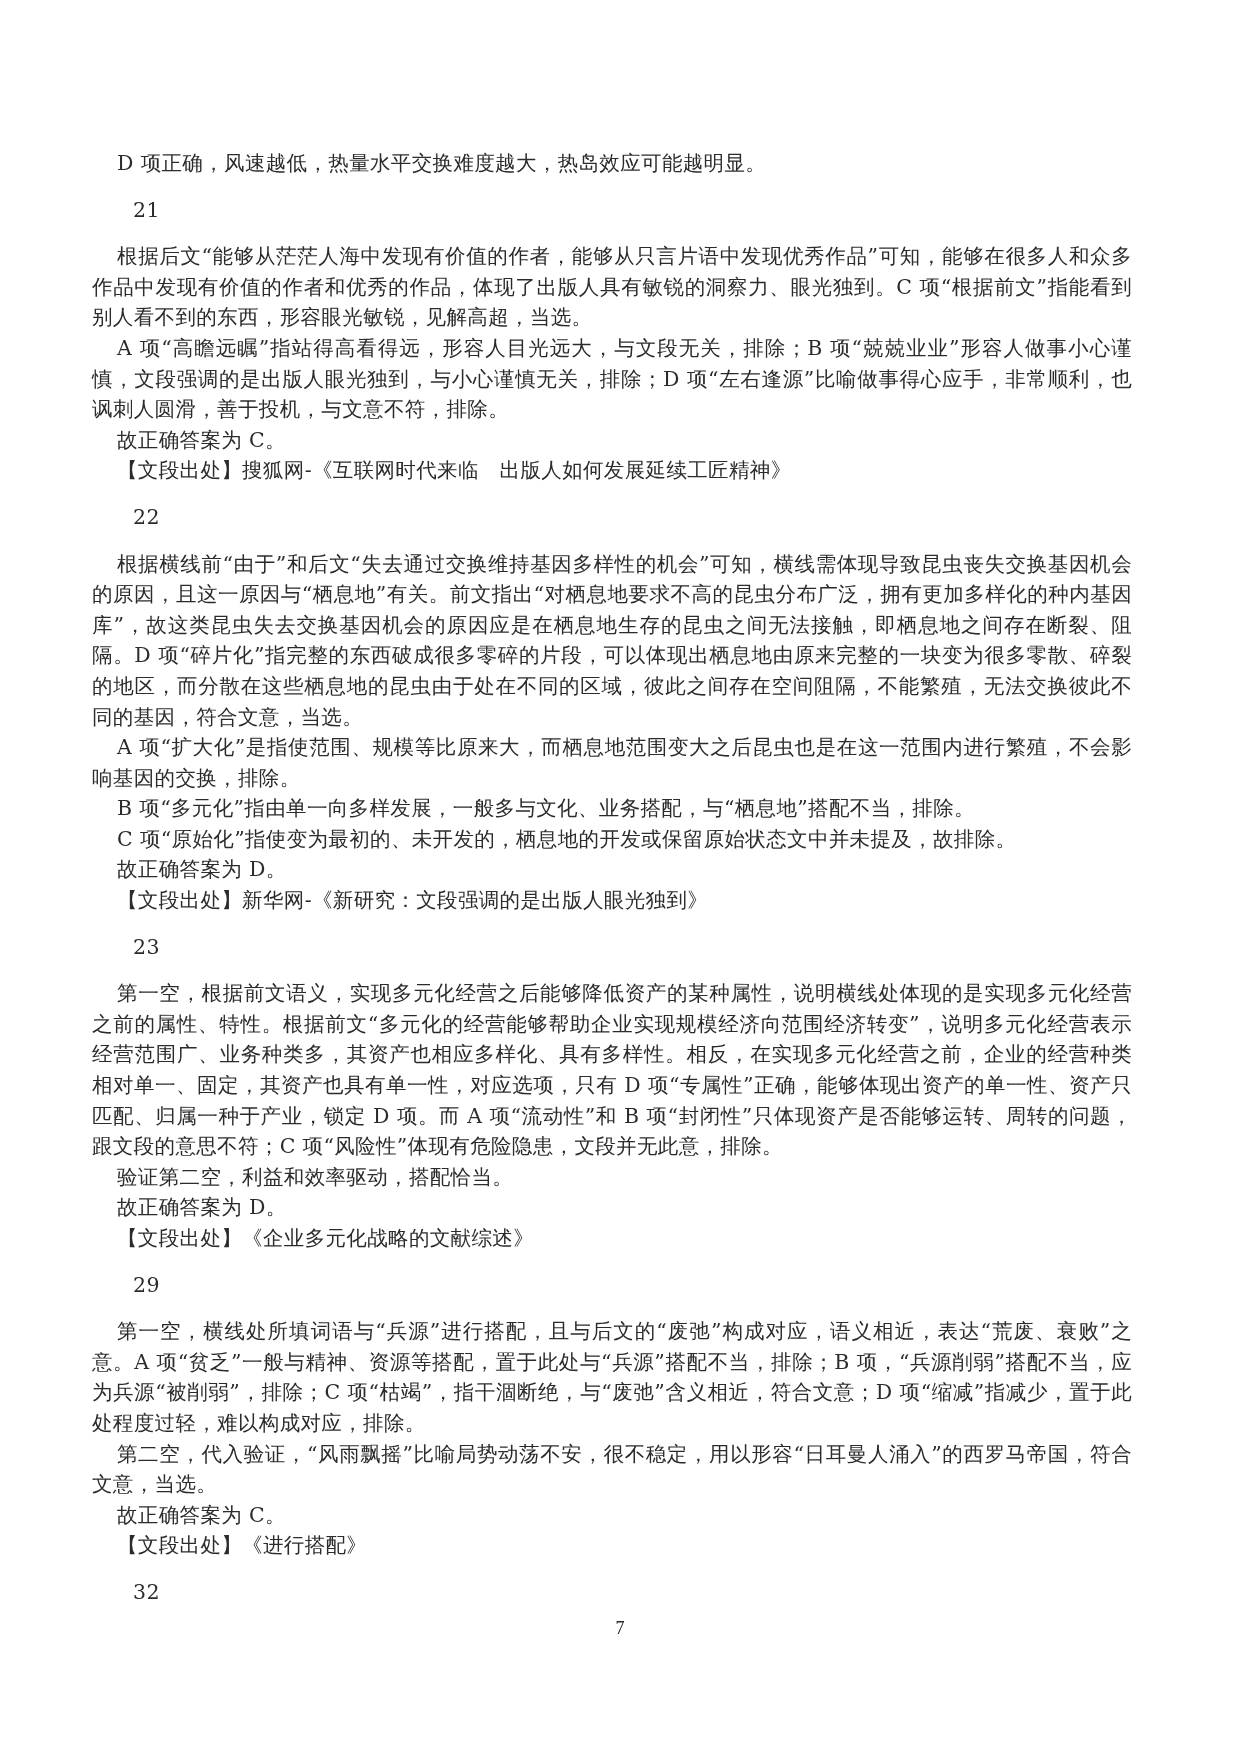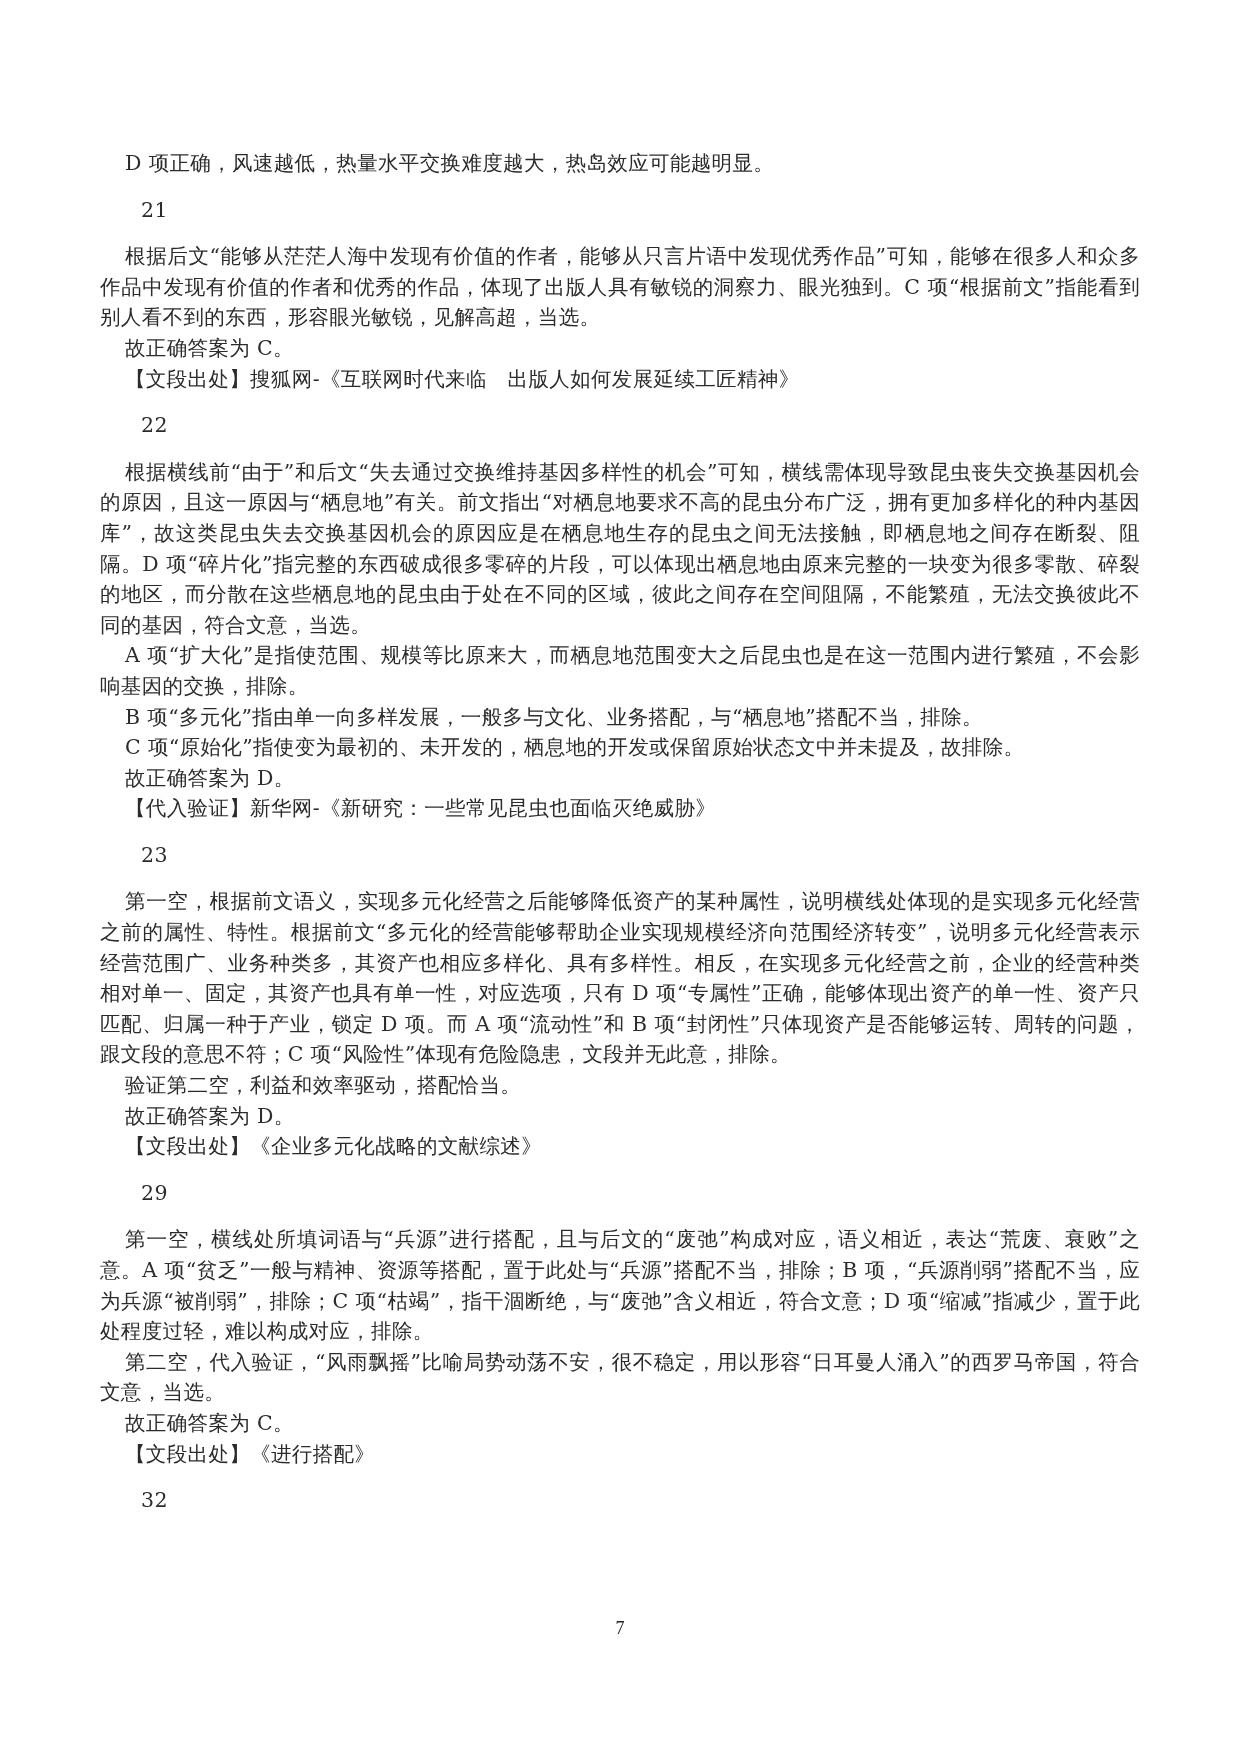--- a/index.html
+++ b/index.html
@@ -1,19 +1,19 @@
 <!DOCTYPE html>
 <html><head>
 <meta charset="utf-8">
 <style>
   html, body { margin: 0; padding: 0; background: #ffffff; }
   body { width: 1240px; height: 1754px; position: relative; overflow: hidden; }
   .page {
     position: absolute;
-    left: 100px;
+    left: 92px;
     top: 148px;
     width: 1040px;
     font-family: "DejaVu Serif", "Liberation Serif", serif;
     font-size: 20.5px;
     line-height: 30.6px;
     color: #2b2b2b;
     letter-spacing: 0.35px;
   }
   .para {
     margin: 0;
@@ -32,29 +32,30 @@
     color: #222;
   }
 </style>
 </head>
 <body>
 
 <div class="page">
   <p class="para">D 项正确，风速越低，热量水平交换难度越大，热岛效应可能越明显。</p>
   <p class="qnum">21</p>
   <p class="para">根据后文“能够从茫茫人海中发现有价值的作者，能够从只言片语中发现优秀作品”可知，能够在很多人和众多作品中发现有价值的作者和优秀的作品，体现了出版人具有敏锐的洞察力、眼光独到。C 项“根据前文”指能看到别人看不到的东西，形容眼光敏锐，见解高超，当选。</p>
+  <p class="para">A 项“高瞻远瞩”指站得高看得远，形容人目光远大，与文段无关，排除；B 项“兢兢业业”形容人做事小心谨慎，文段强调的是出版人眼光独到，与小心谨慎无关，排除；D 项“左右逢源”比喻做事得心应手，非常顺利，也讽刺人圆滑，善于投机，与文意不符，排除。</p>
   <p class="para">故正确答案为 C。</p>
   <p class="para">【文段出处】搜狐网-《互联网时代来临　出版人如何发展延续工匠精神》</p>
   <p class="qnum">22</p>
   <p class="para">根据横线前“由于”和后文“失去通过交换维持基因多样性的机会”可知，横线需体现导致昆虫丧失交换基因机会的原因，且这一原因与“栖息地”有关。前文指出“对栖息地要求不高的昆虫分布广泛，拥有更加多样化的种内基因库”，故这类昆虫失去交换基因机会的原因应是在栖息地生存的昆虫之间无法接触，即栖息地之间存在断裂、阻隔。D 项“碎片化”指完整的东西破成很多零碎的片段，可以体现出栖息地由原来完整的一块变为很多零散、碎裂的地区，而分散在这些栖息地的昆虫由于处在不同的区域，彼此之间存在空间阻隔，不能繁殖，无法交换彼此不同的基因，符合文意，当选。</p>
   <p class="para">A 项“扩大化”是指使范围、规模等比原来大，而栖息地范围变大之后昆虫也是在这一范围内进行繁殖，不会影响基因的交换，排除。</p>
   <p class="para">B 项“多元化”指由单一向多样发展，一般多与文化、业务搭配，与“栖息地”搭配不当，排除。</p>
   <p class="para">C 项“原始化”指使变为最初的、未开发的，栖息地的开发或保留原始状态文中并未提及，故排除。</p>
   <p class="para">故正确答案为 D。</p>
-  <p class="para">【代入验证】新华网-《新研究：一些常见昆虫也面临灭绝威胁》</p>
+  <p class="para">【文段出处】新华网-《新研究：文段强调的是出版人眼光独到》</p>
   <p class="qnum">23</p>
   <p class="para">第一空，根据前文语义，实现多元化经营之后能够降低资产的某种属性，说明横线处体现的是实现多元化经营之前的属性、特性。根据前文“多元化的经营能够帮助企业实现规模经济向范围经济转变”，说明多元化经营表示经营范围广、业务种类多，其资产也相应多样化、具有多样性。相反，在实现多元化经营之前，企业的经营种类相对单一、固定，其资产也具有单一性，对应选项，只有 D 项“专属性”正确，能够体现出资产的单一性、资产只匹配、归属一种于产业，锁定 D 项。而 A 项“流动性”和 B 项“封闭性”只体现资产是否能够运转、周转的问题，跟文段的意思不符；C 项“风险性”体现有危险隐患，文段并无此意，排除。</p>
   <p class="para">验证第二空，利益和效率驱动，搭配恰当。</p>
   <p class="para">故正确答案为 D。</p>
   <p class="para">【文段出处】《企业多元化战略的文献综述》</p>
   <p class="qnum">29</p>
   <p class="para">第一空，横线处所填词语与“兵源”进行搭配，且与后文的“废弛”构成对应，语义相近，表达“荒废、衰败”之意。A 项“贫乏”一般与精神、资源等搭配，置于此处与“兵源”搭配不当，排除；B 项，“兵源削弱”搭配不当，应为兵源“被削弱”，排除；C 项“枯竭”，指干涸断绝，与“废弛”含义相近，符合文意；D 项“缩减”指减少，置于此处程度过轻，难以构成对应，排除。</p>
   <p class="para">第二空，代入验证，“风雨飘摇”比喻局势动荡不安，很不稳定，用以形容“日耳曼人涌入”的西罗马帝国，符合文意，当选。</p>
   <p class="para">故正确答案为 C。</p>
   <p class="para">【文段出处】《进行搭配》</p>

